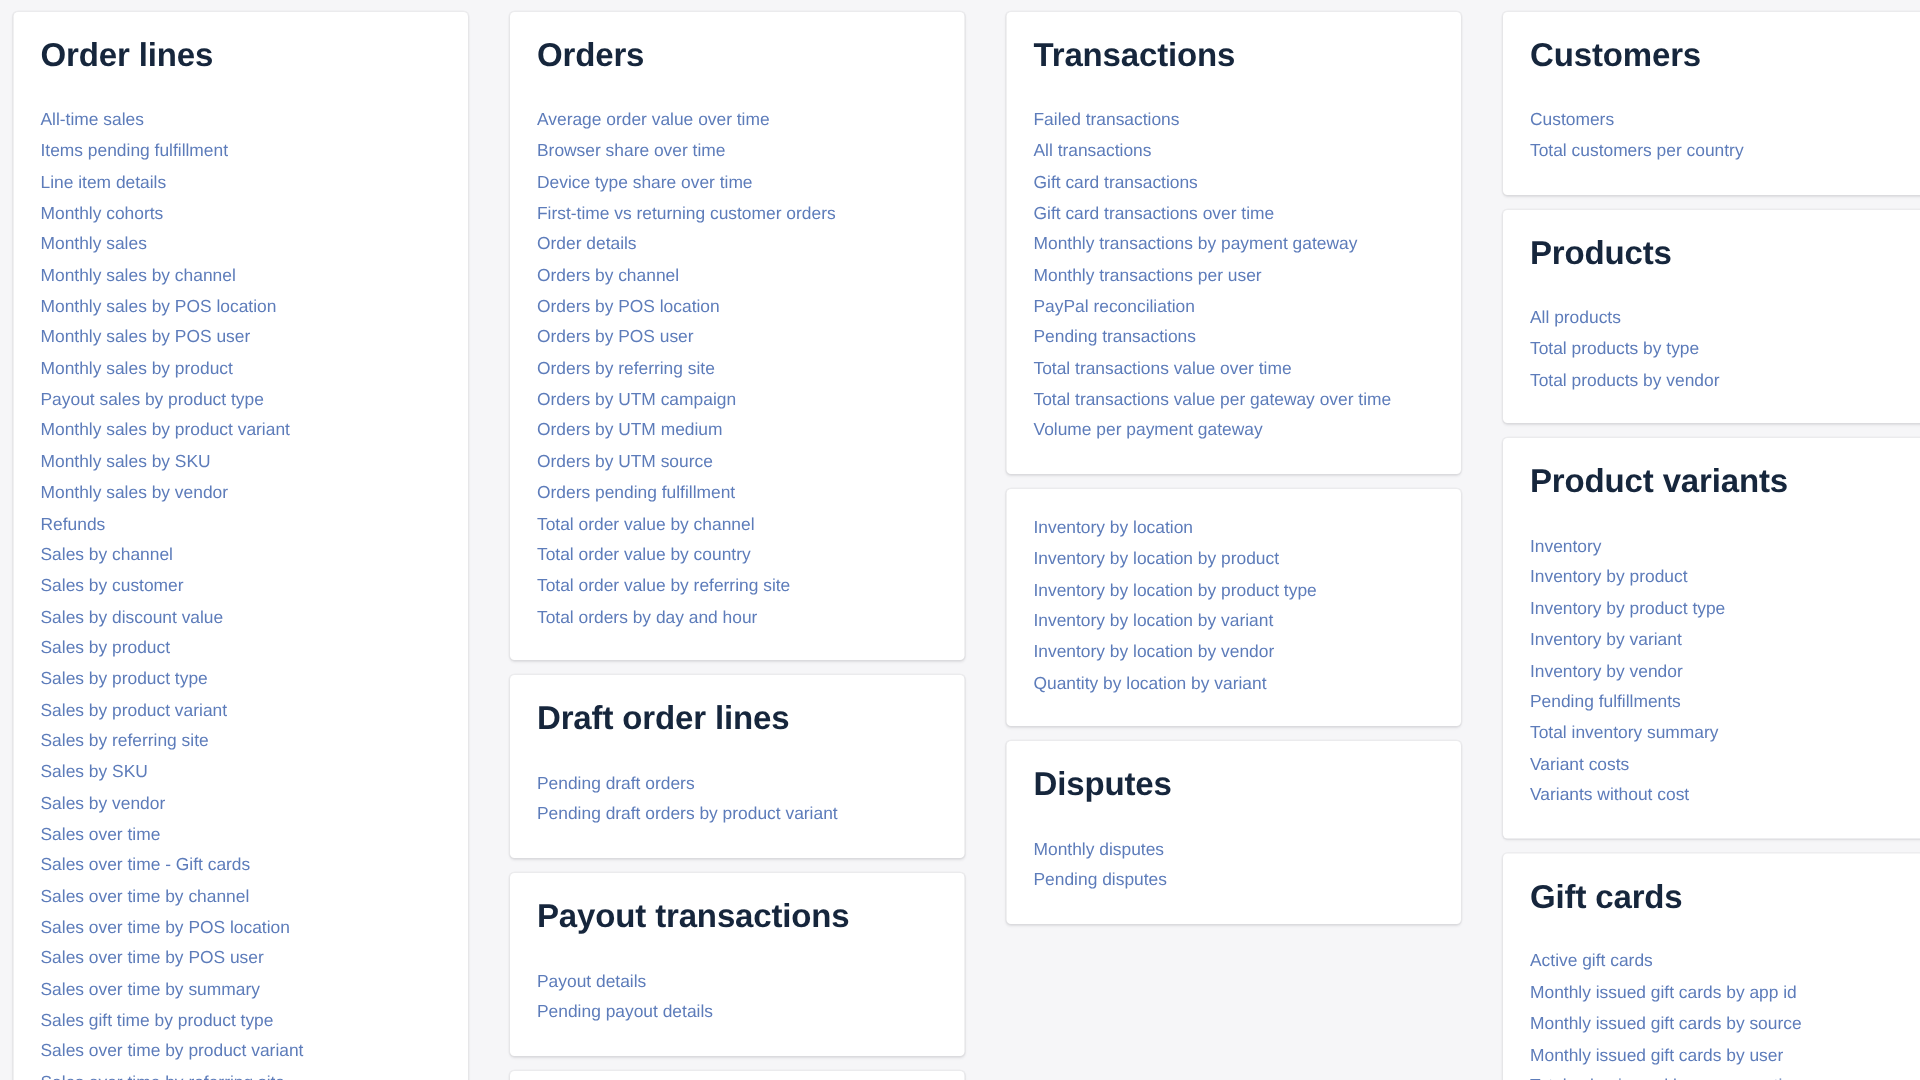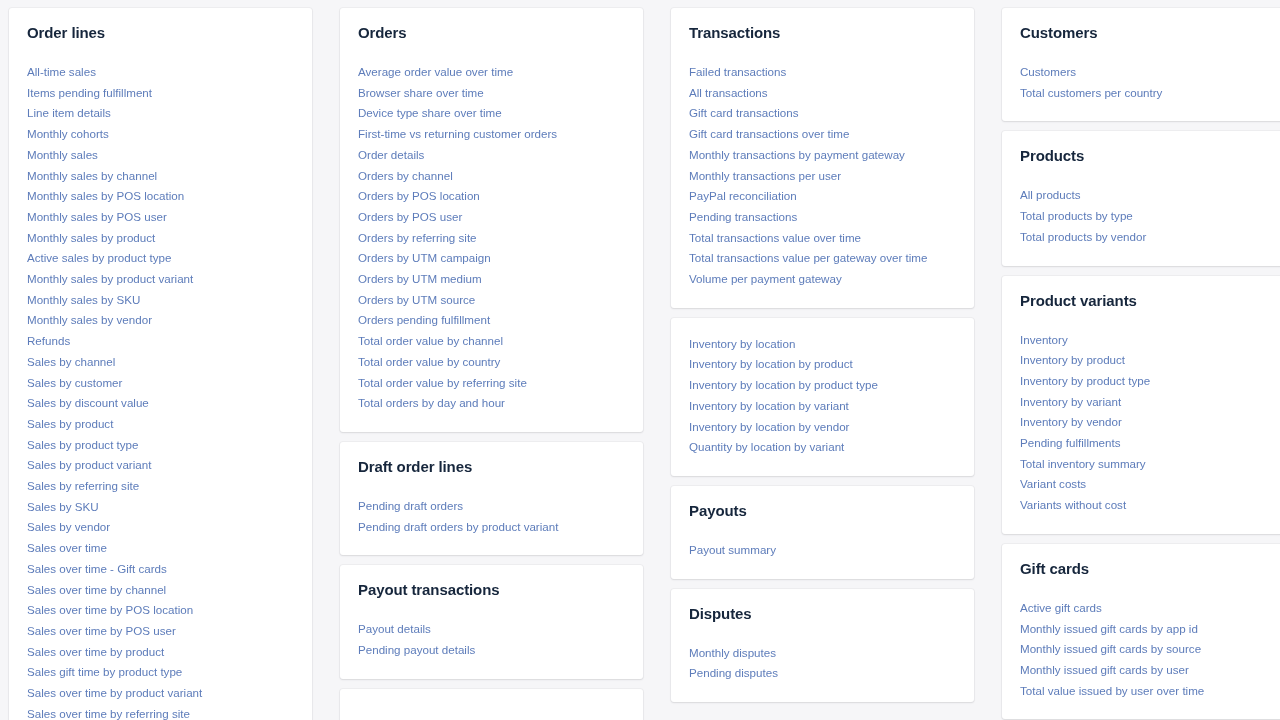--- a/index.html
+++ b/index.html
@@ -35,21 +35,21 @@
 
   .card {
     background: #ffffff;
     border-radius: 3px;
     box-shadow: 0 1px 2px rgba(27, 31, 36, 0.10), 0 0 0 1px rgba(27, 31, 36, 0.035);
     padding: 16px 18px 18px 18px;
     box-sizing: border-box;
   }
 
   .card-title {
-    font-size: 15px;
+    font-size: 22px;
     font-weight: bold;
     color: #16263c;
     letter-spacing: -0.1px;
     margin: 0 0 20px 0;
     line-height: 1.2;
   }
 
   .link-list {
     list-style: none;
     margin: 0;
@@ -94,21 +94,21 @@
           <li>
             <a class="link-item" href="#">Monthly sales by POS location</a>
           </li>
           <li>
             <a class="link-item" href="#">Monthly sales by POS user</a>
           </li>
           <li>
             <a class="link-item" href="#">Monthly sales by product</a>
           </li>
           <li>
-            <a class="link-item" href="#">Active sales by product type</a>
+            <a class="link-item" href="#">Payout sales by product type</a>
           </li>
           <li>
             <a class="link-item" href="#">Monthly sales by product variant</a>
           </li>
           <li>
             <a class="link-item" href="#">Monthly sales by SKU</a>
           </li>
           <li>
             <a class="link-item" href="#">Monthly sales by vendor</a>
           </li>
@@ -151,21 +151,21 @@
           <li>
             <a class="link-item" href="#">Sales over time by channel</a>
           </li>
           <li>
             <a class="link-item" href="#">Sales over time by POS location</a>
           </li>
           <li>
             <a class="link-item" href="#">Sales over time by POS user</a>
           </li>
           <li>
-            <a class="link-item" href="#">Sales over time by product</a>
+            <a class="link-item" href="#">Sales over time by summary</a>
           </li>
           <li>
             <a class="link-item" href="#">Sales gift time by product type</a>
           </li>
           <li>
             <a class="link-item" href="#">Sales over time by product variant</a>
           </li>
           <li>
             <a class="link-item" href="#">Sales over time by referring site</a>
           </li>
@@ -310,28 +310,20 @@
           </li>
           <li>
             <a class="link-item" href="#">Inventory by location by vendor</a>
           </li>
           <li>
             <a class="link-item" href="#">Quantity by location by variant</a>
           </li>
         </ul>
       </section>
       <section class="card">
-        <h2 class="card-title">Payouts</h2>
-        <ul class="link-list">
-          <li>
-            <a class="link-item" href="#">Payout summary</a>
-          </li>
-        </ul>
-      </section>
-      <section class="card">
         <h2 class="card-title">Disputes</h2>
         <ul class="link-list">
           <li>
             <a class="link-item" href="#">Monthly disputes</a>
           </li>
           <li>
             <a class="link-item" href="#">Pending disputes</a>
           </li>
         </ul>
       </section>

